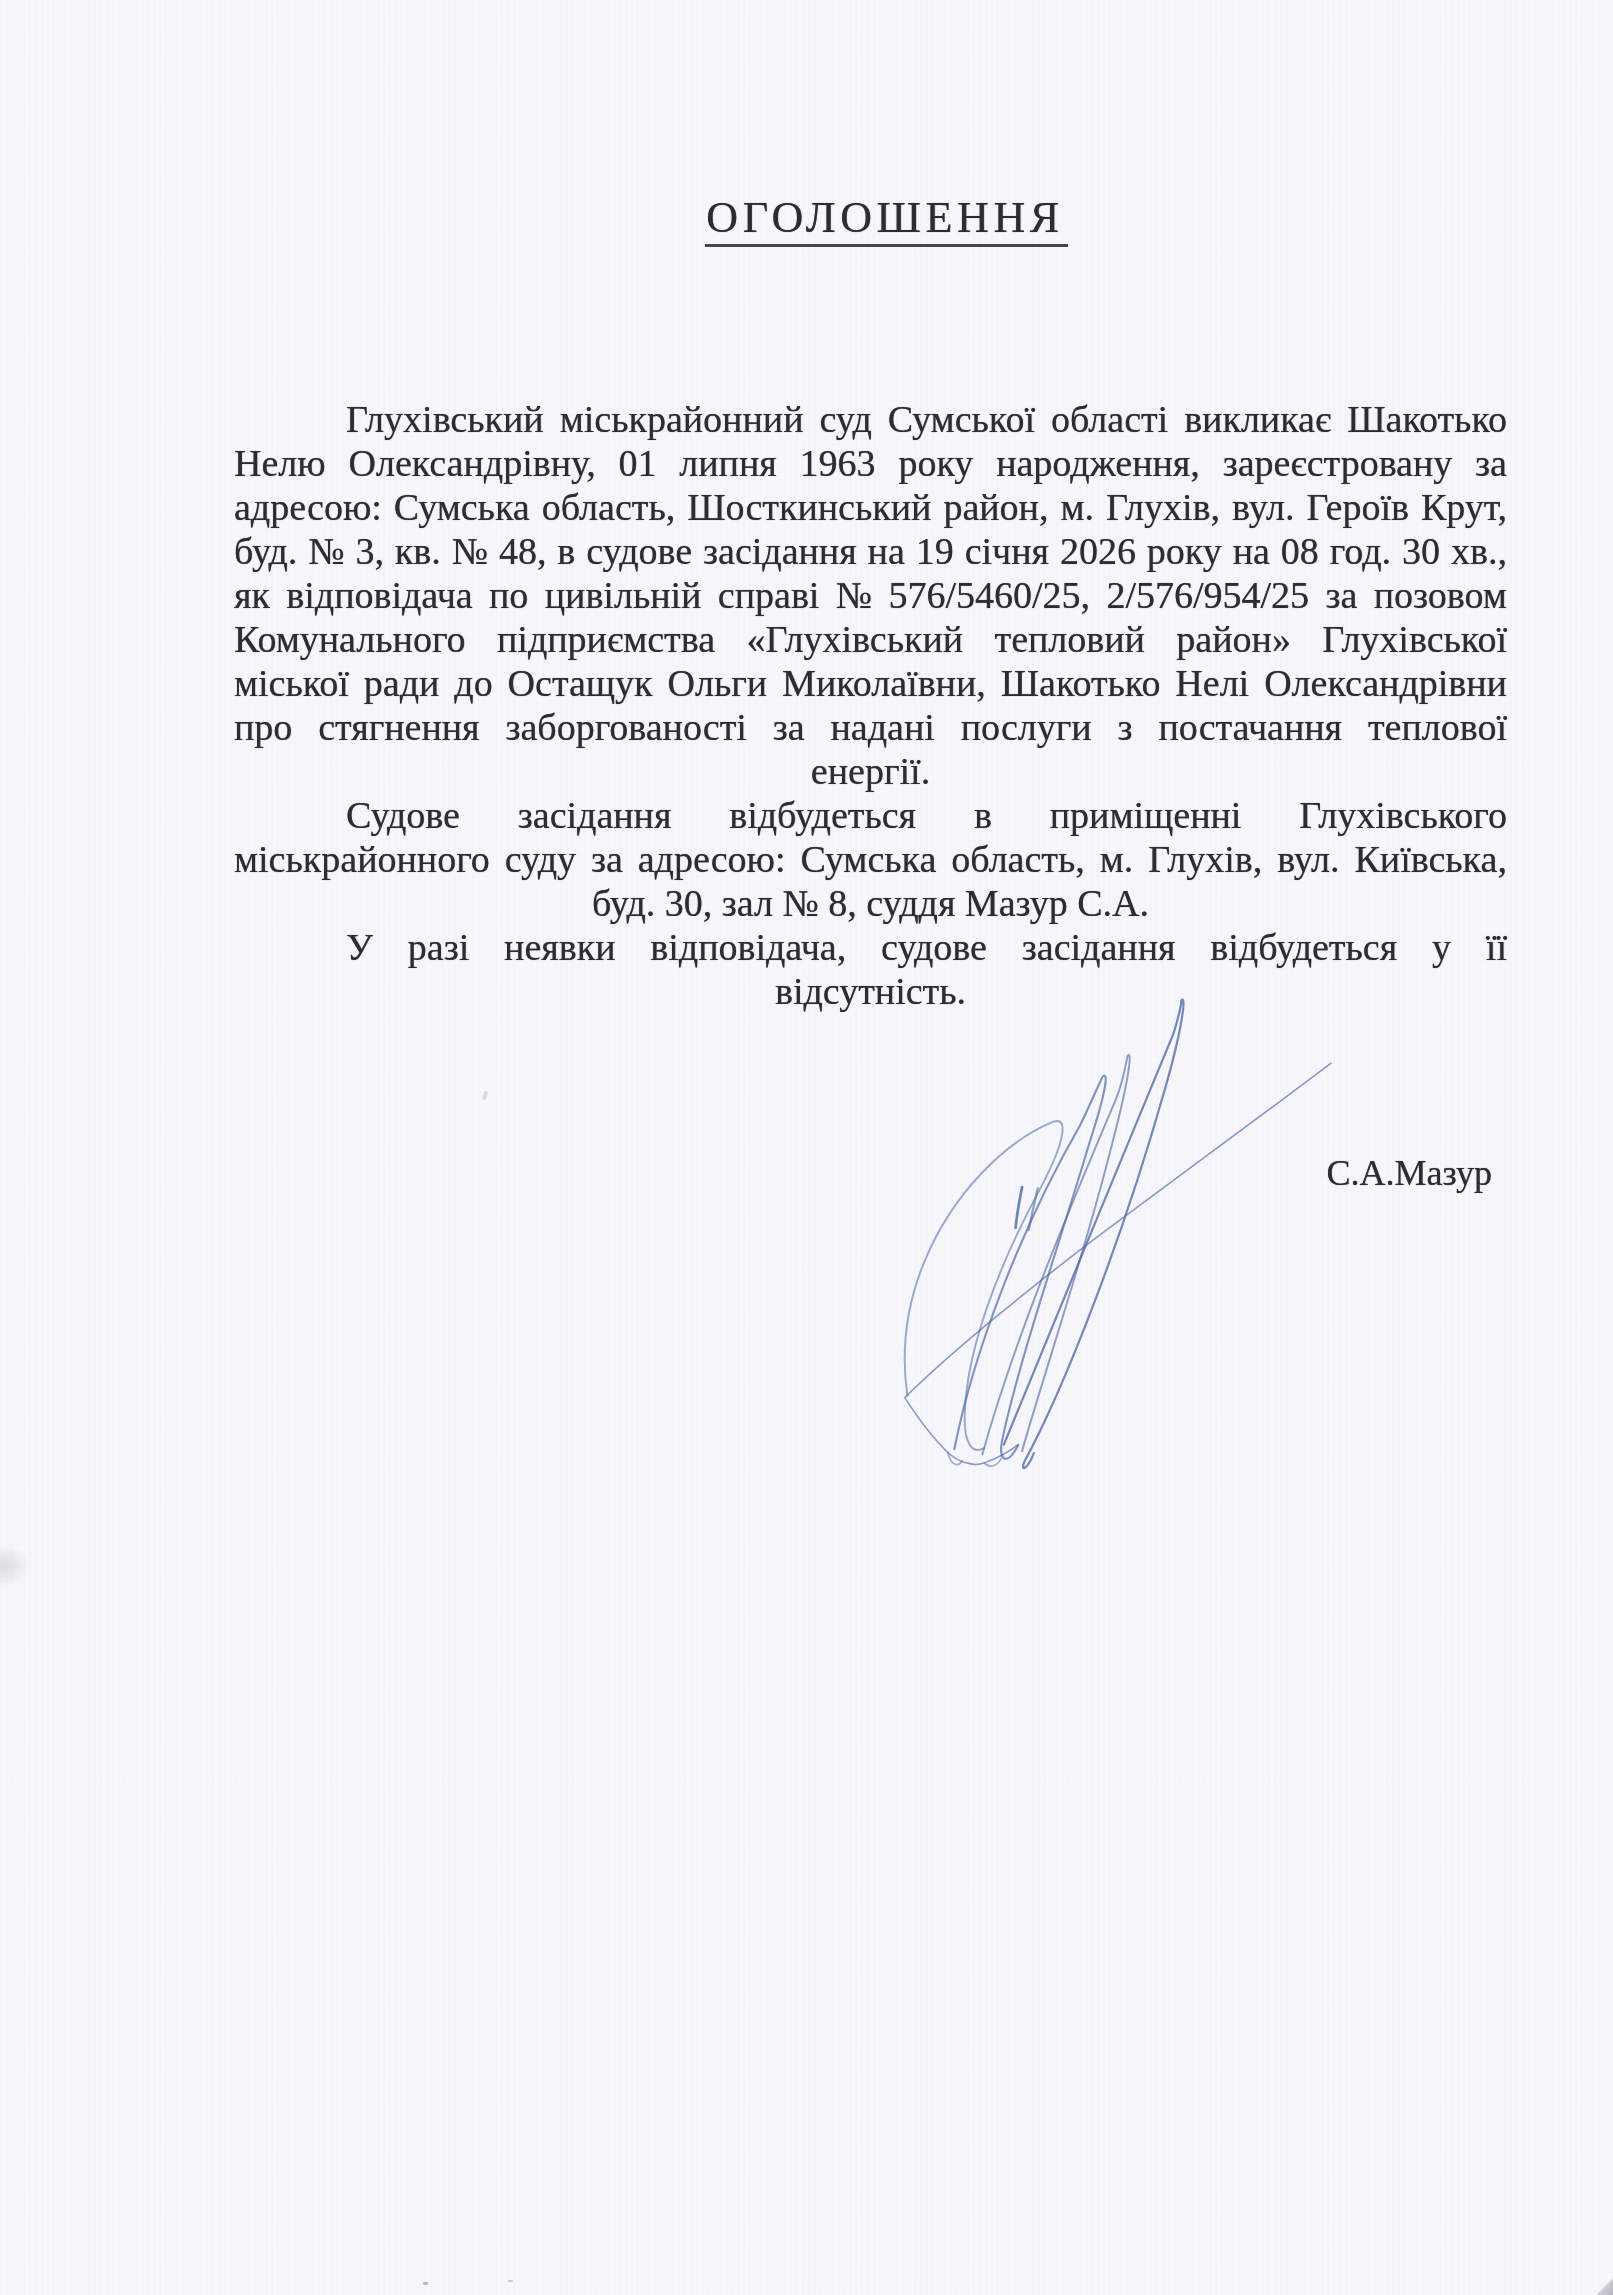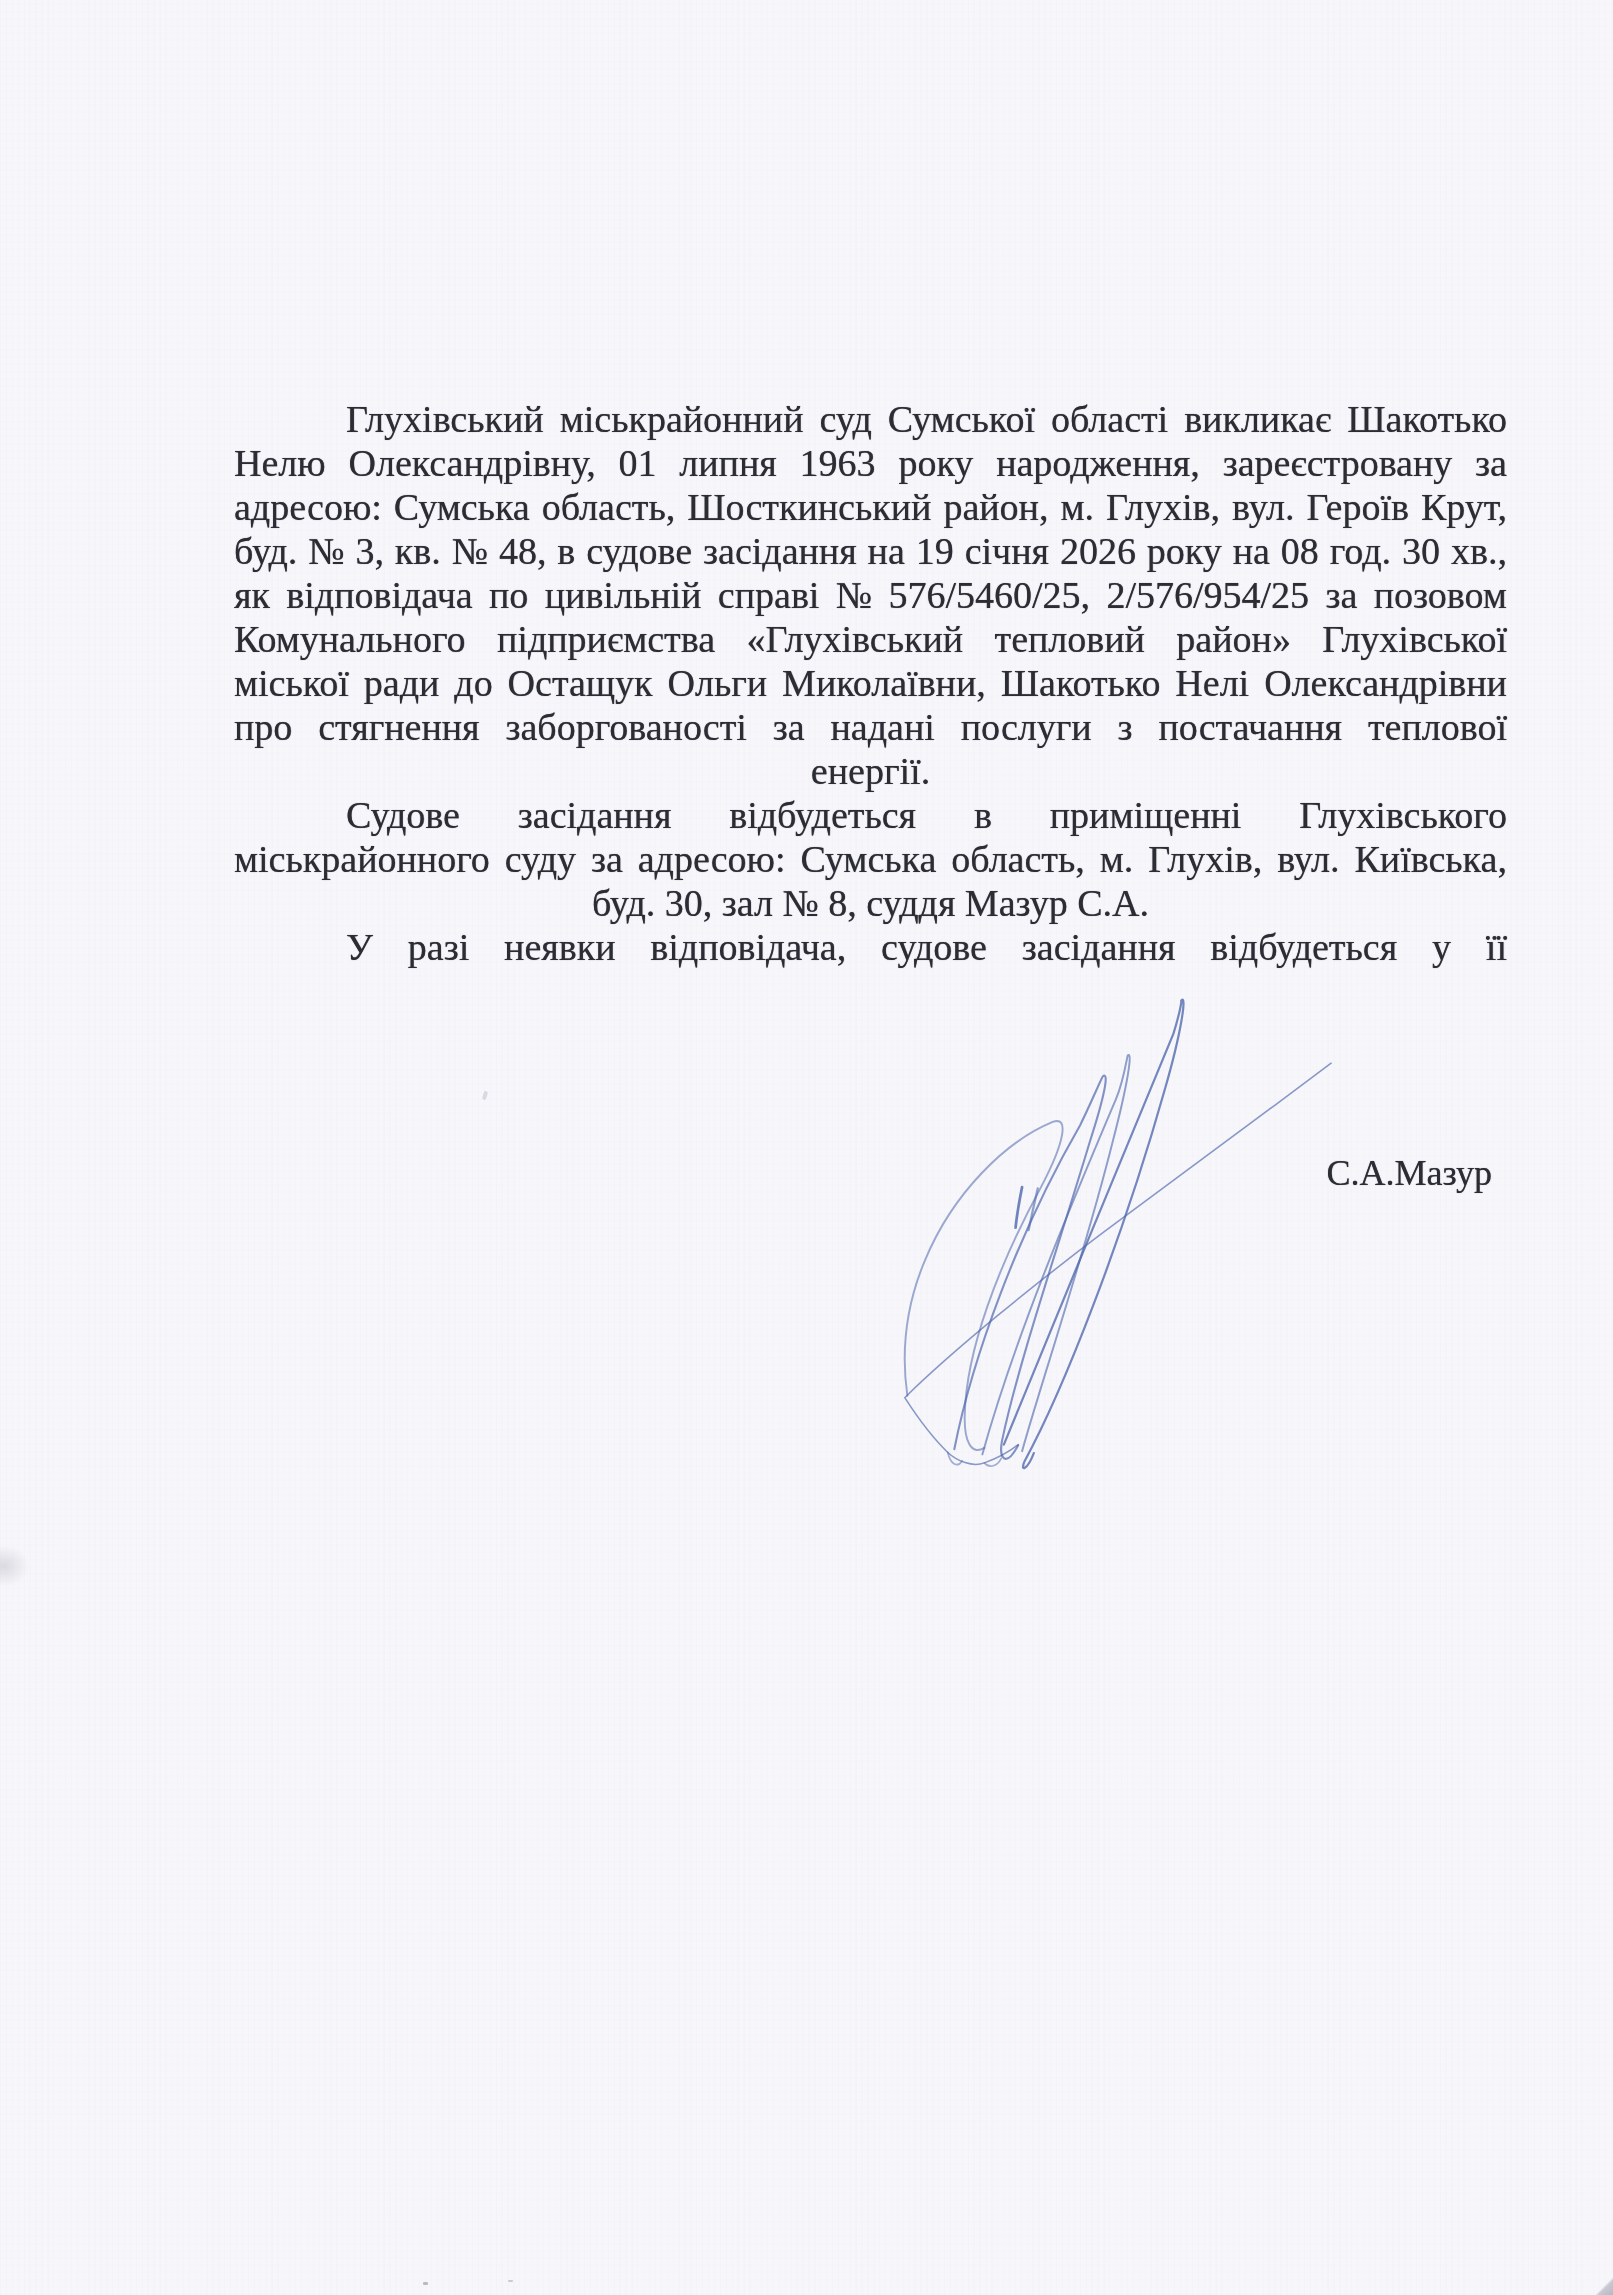--- a/index.html
+++ b/index.html
@@ -61,20 +61,21 @@
   .corner-mark{
     position:absolute; right:-5.2px; bottom:-6.5px; width:30px; height:26px;
     background:linear-gradient(135deg, rgba(0,0,0,0) 46%, rgba(120,120,140,0.35) 52%, rgba(90,90,110,0.5) 100%);
   }
 </style>
 </head>
 <body>
 
 <div class="page">
 
+  <div class="doc-title scan-text">ОГОЛОШЕННЯ</div>
 
   <div class="doc-body scan-text">
       <div class="line indent just">
         <span>Глухівський</span>
         <span>міськрайонний</span>
         <span>суд</span>
         <span>Сумської</span>
         <span>області</span>
         <span>викликає</span>
         <span>Шакотько</span>
@@ -191,20 +192,21 @@
         <span>У</span>
         <span>разі</span>
         <span>неявки</span>
         <span>відповідача,</span>
         <span>судове</span>
         <span>засідання</span>
         <span>відбудеться</span>
         <span>у</span>
         <span>її</span>
       </div>
+      <div class="line last">відсутність.</div>
     </div>
 
 
   <div class="sig-name scan-text">С.А.Мазур</div>
 
   <svg class="signature-svg" viewBox="0 0 700 770" xmlns="http://www.w3.org/2000/svg">
 
     <path d="M 20 630 C 10 560 18 490 48 420 C 90 320 170 240 243 210 C 268 200 262 240 225 310 C 160 430 110 560 108 660 C 107 700 118 722 138 710" stroke-width="3" opacity="0.55"></path>
 
     <path d="M 92 712 C 120 570 190 380 285 215 C 300 185 318 142 320 140 C 330 132 322 172 300 240 C 252 400 190 580 165 700 C 160 728 172 740 190 706" stroke-width="3.2" opacity="0.7"></path>

